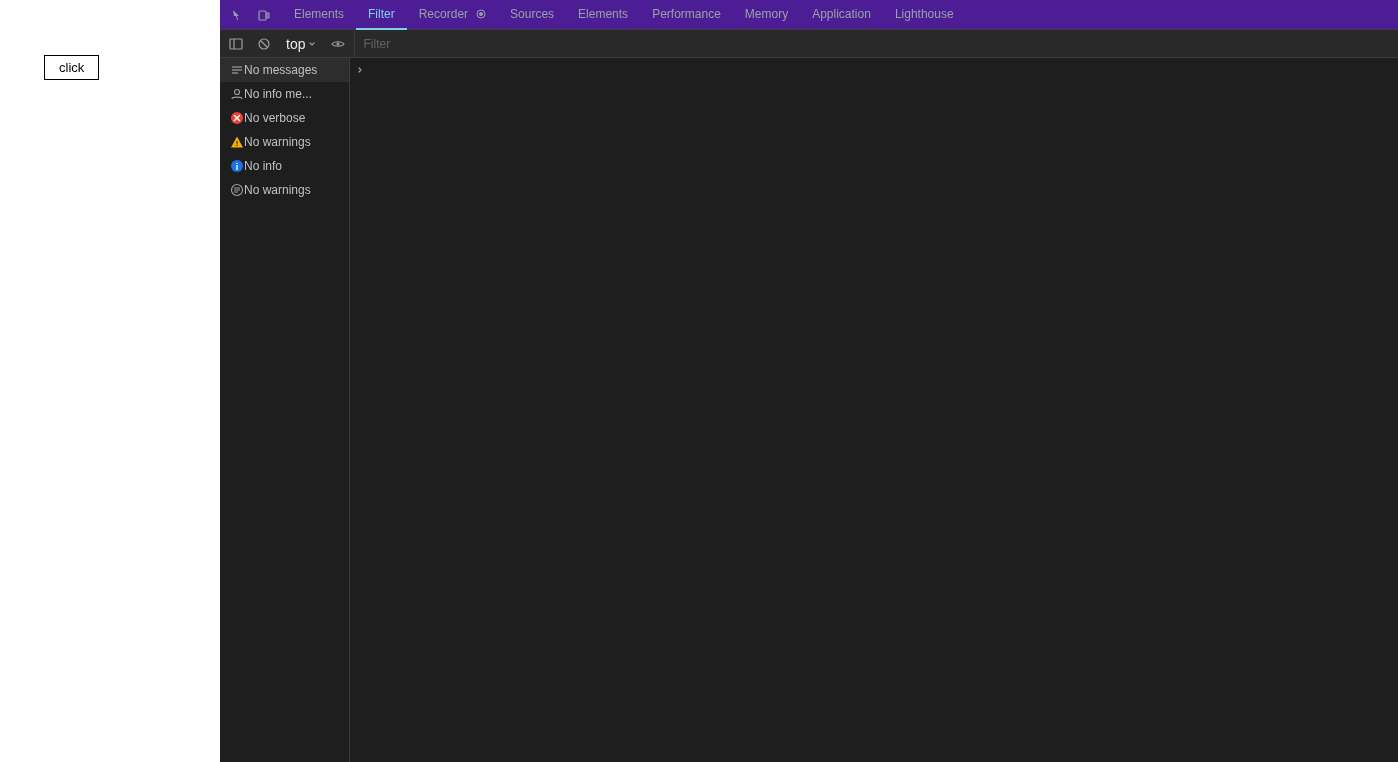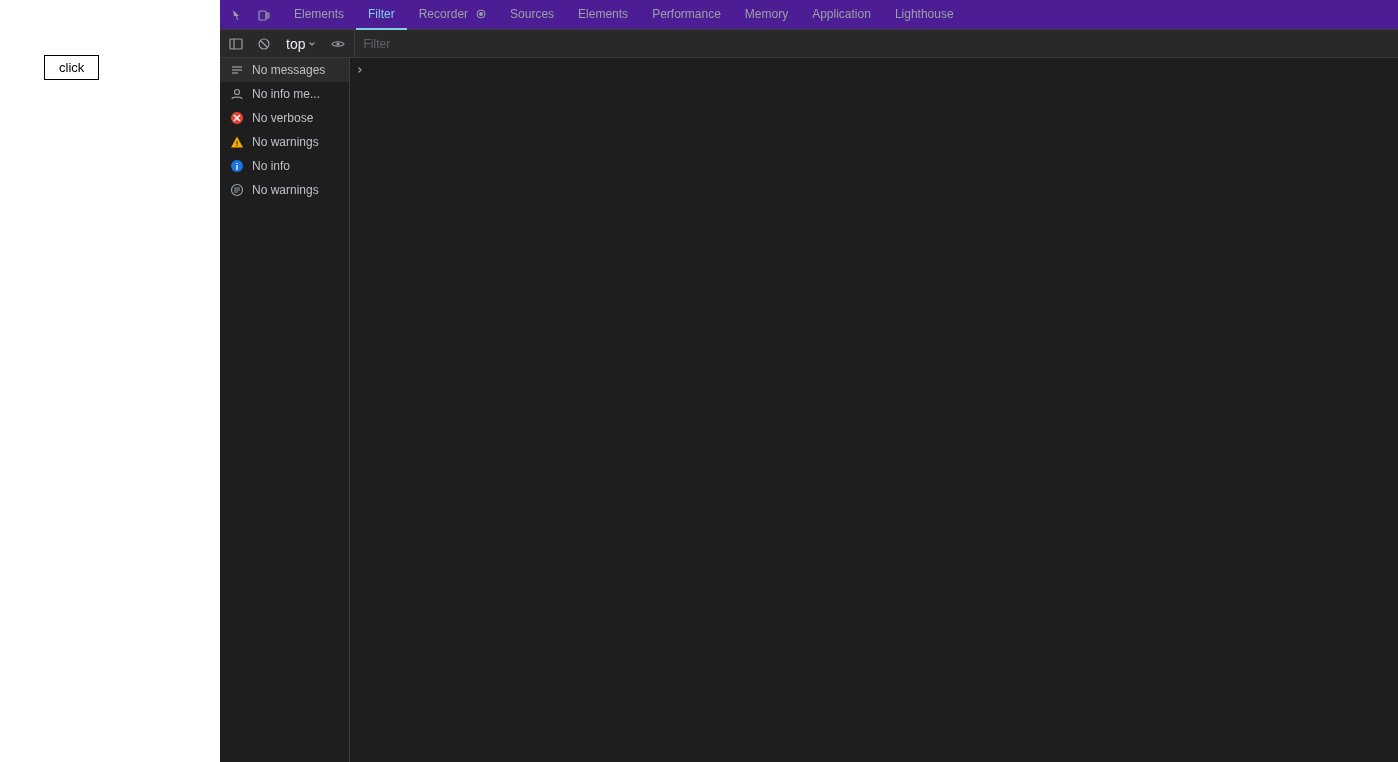--- a/index.html
+++ b/index.html
@@ -159,21 +159,21 @@
       width: 130px;
       background: #1e1e1e;
       border-right: 1px solid #3c3c3c;
       flex-shrink: 0;
       padding-top: 0;
     }
 
     .sidebar-item {
       display: flex;
       align-items: flex-end;
-      gap: 8px;
+      gap: 0;
       padding: 5px 8px 5px 10px;
       color: #bdc1c6;
       cursor: pointer;
       font-size: 12px;
       height: 24px;
     }
 
     .sidebar-item.selected {
       background: #2d2d2d;
     }

